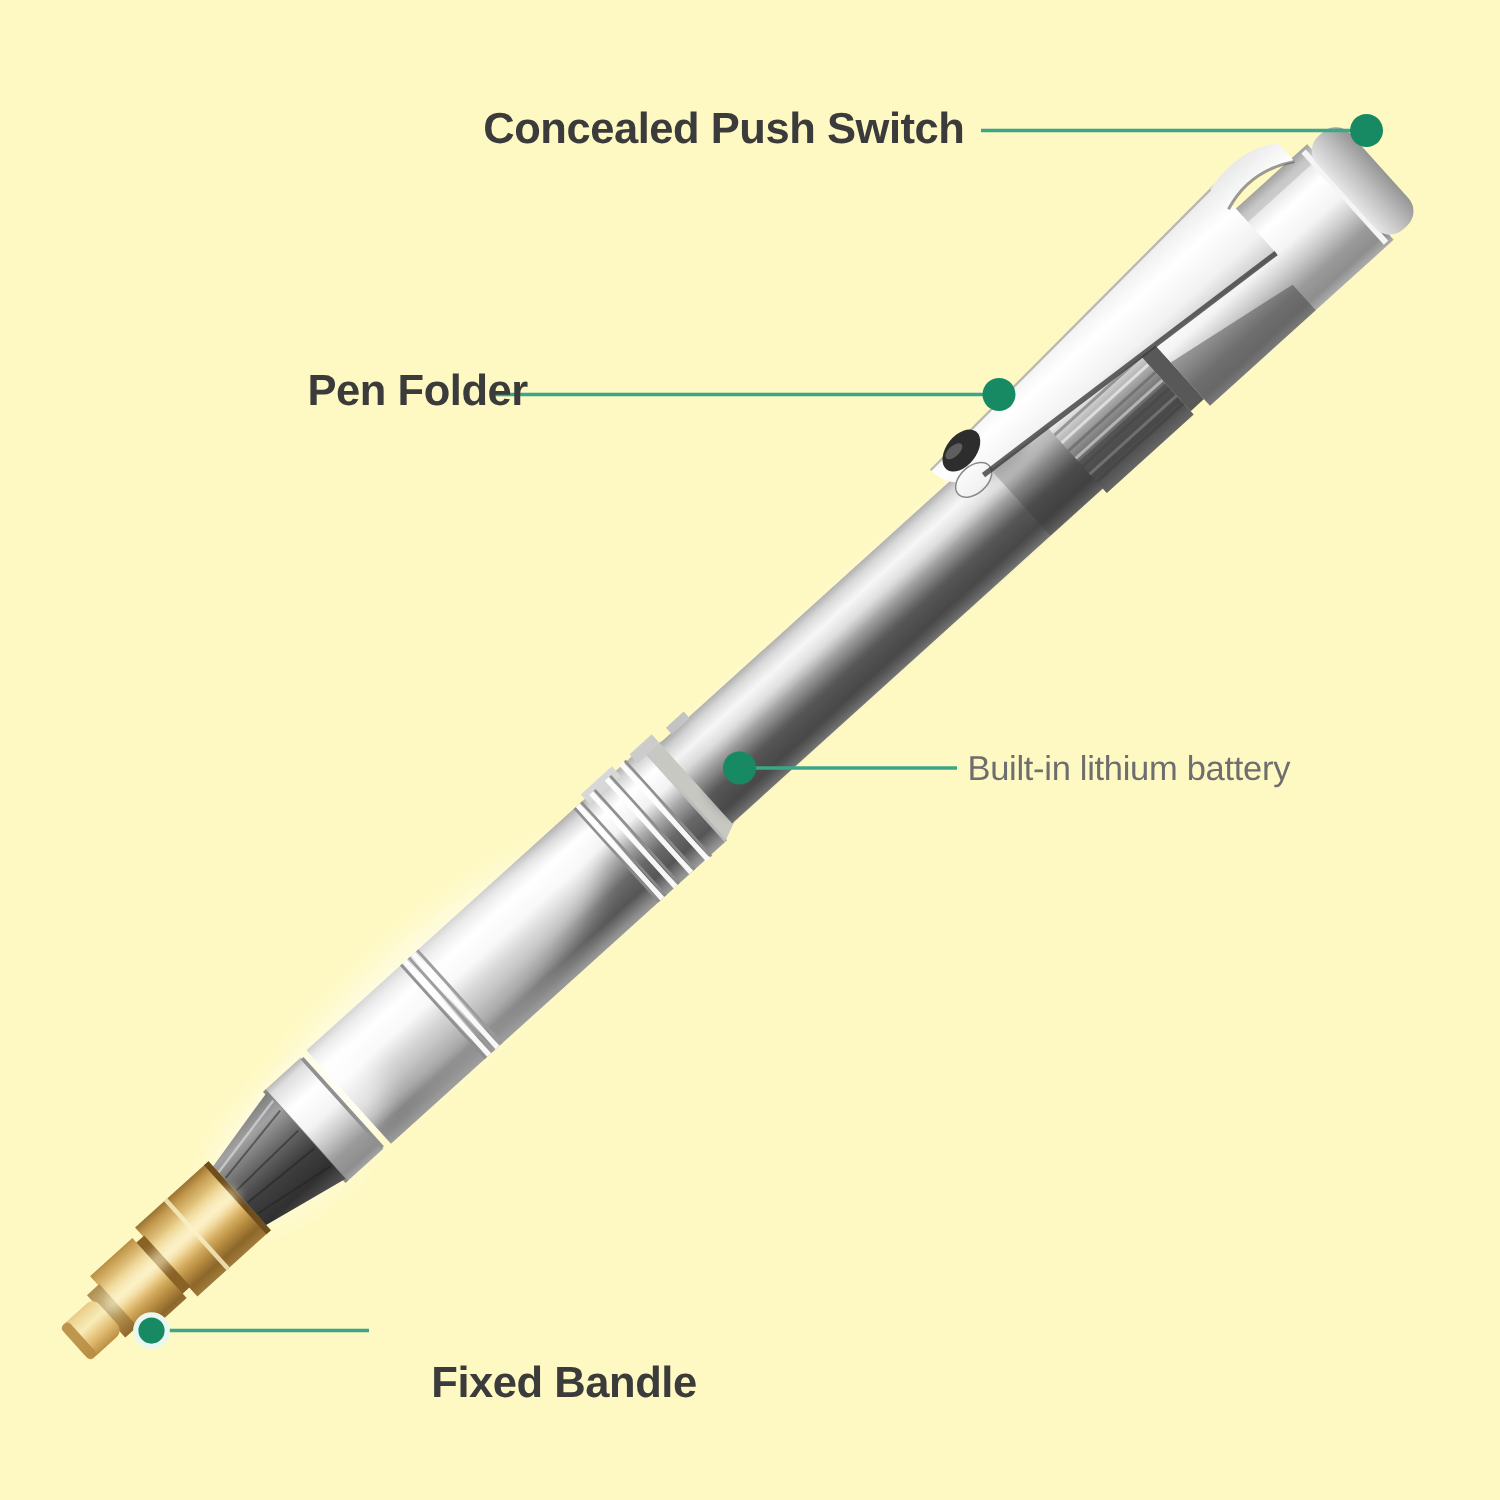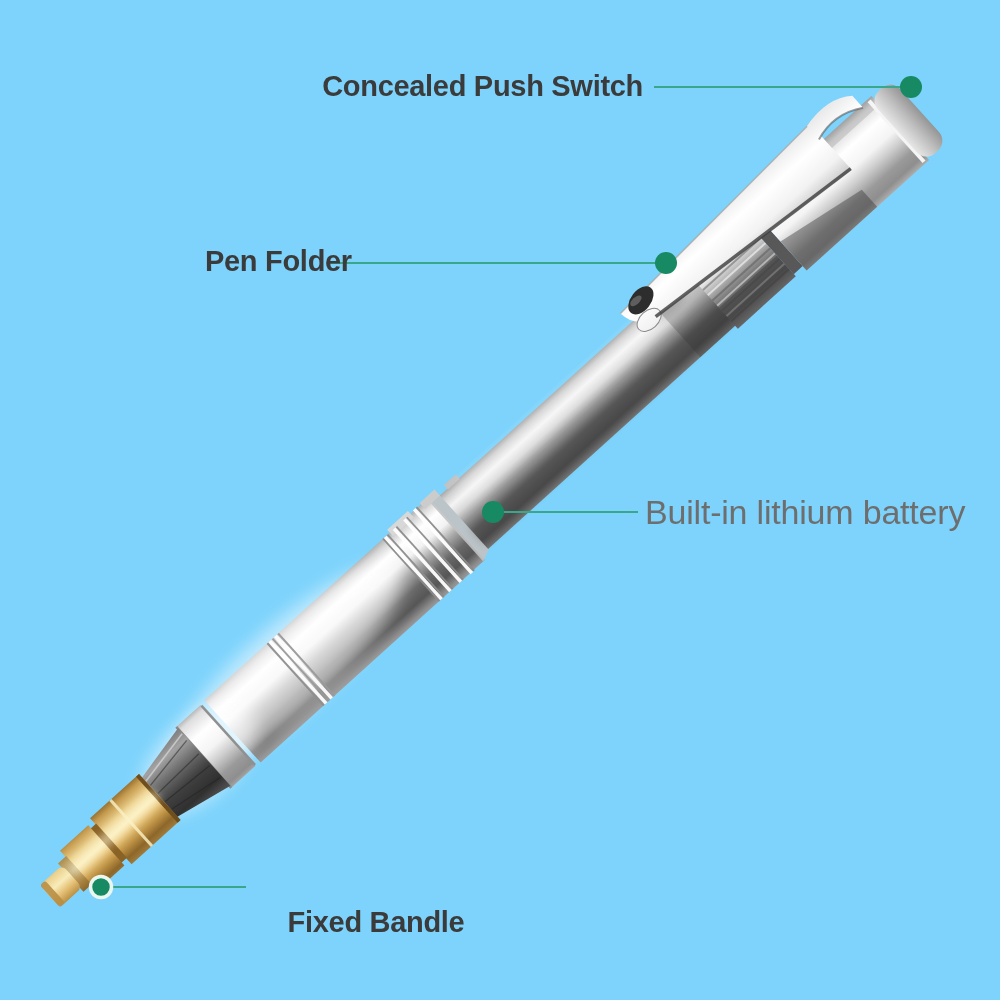--- a/index.html
+++ b/index.html
@@ -1,34 +1,34 @@
 <!DOCTYPE html>
 <html><head>
 <meta charset="utf-8">
 <style>
   html, body { margin: 0; padding: 0; background: #ffffff; }
   .stage {
     position: relative;
     width: 1000px;
     height: 1000px;
-    background: #7dd3fc;
+    background: #fef9c3;
     overflow: hidden;
     font-family: "Liberation Sans", sans-serif;
   }
   .stage svg { position: absolute; left: 0; top: 0; }
   .label { position: absolute; white-space: nowrap; }
   .label-main {
     font-size: 29px;
     font-weight: bold;
     color: #3b3b3b;
     line-height: 34px;
     letter-spacing: -0.3px;
   }
   .label-sub {
-    font-size: 34px;
+    font-size: 23px;
     font-weight: normal;
     color: #6e6e6e;
     line-height: 35px;
     margin-top: 2px;
     letter-spacing: -0.2px;
   }
   #lbl-switch { right: 357px; top: 69px; text-align: right; }
   #lbl-folder { left: 162px; top: 244px; margin-left: 43px; }
   #lbl-body   { left: 645px; top: 493px; }
   #lbl-bandle { left: 220px; top: 865px; width: 312px; text-align: center; margin-top: 40px; }

